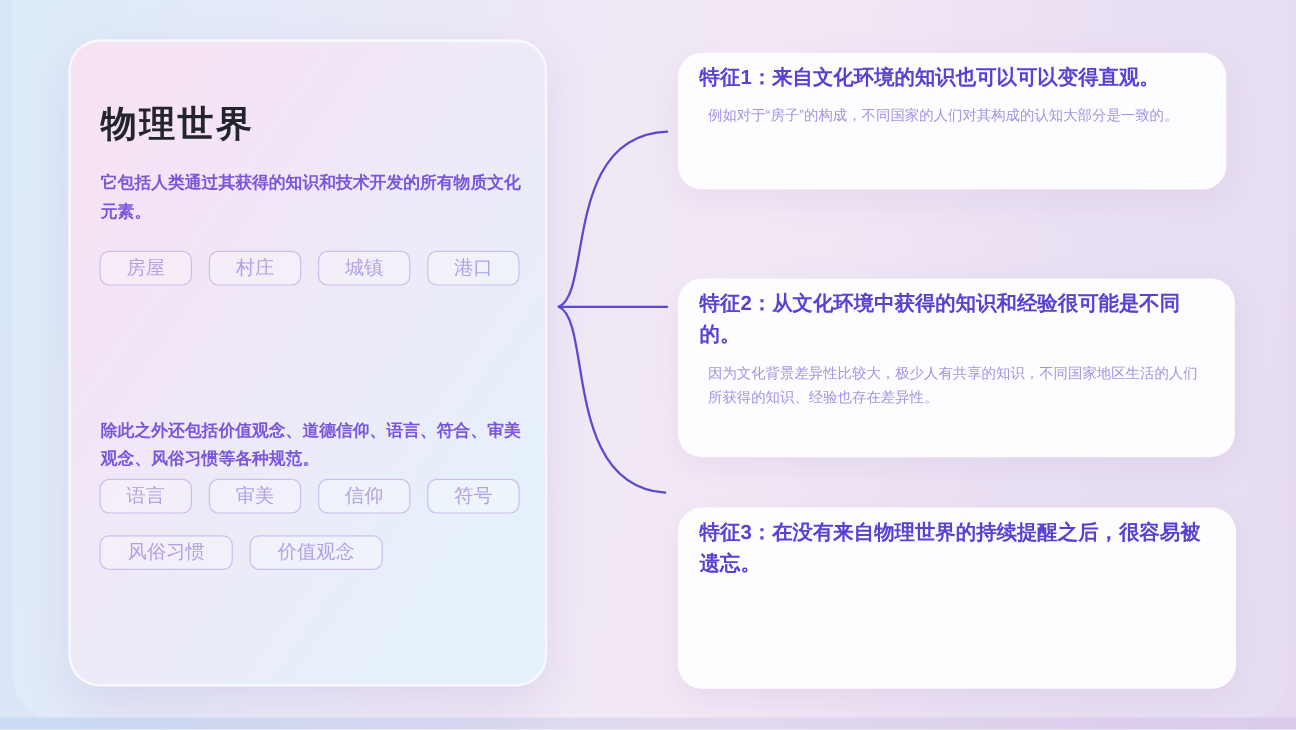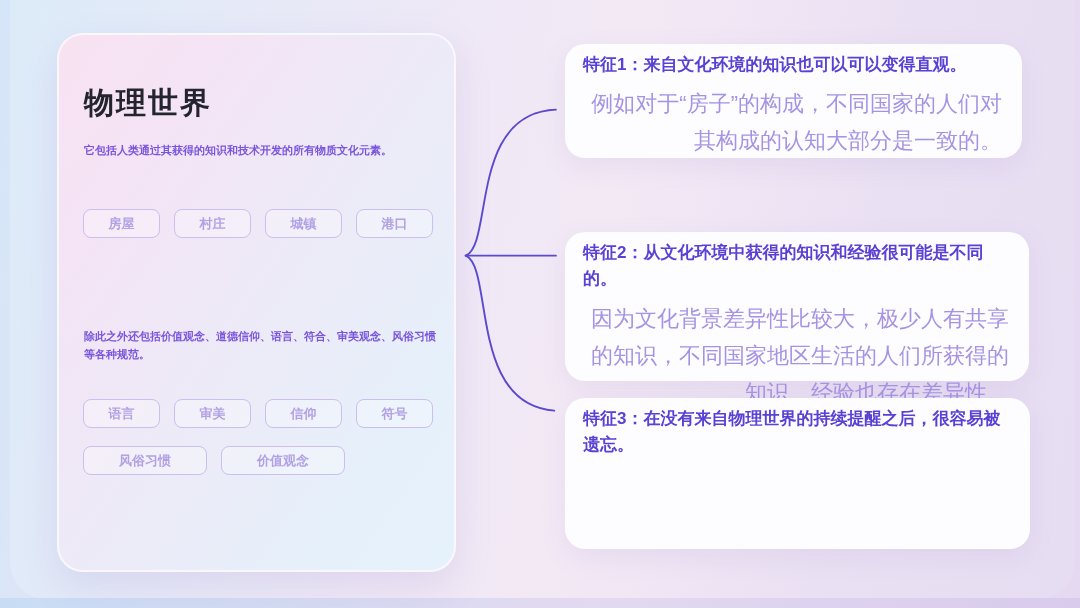--- a/index.html
+++ b/index.html
@@ -26,58 +26,58 @@
     background:linear-gradient(125deg,#f8e2f2 0%, #f4e4f5 22%, #ecebf8 55%, #e6f0fa 80%, #e5f1fb 100%);
     border:2px solid rgba(255,255,255,0.65);
     box-shadow:0 14px 36px rgba(140,120,200,0.16);
   }
   .main-card h1 {
     position:absolute; left:25px; top:48px;
     font-size:30px; font-weight:800; letter-spacing:2px; color:#24242f;
   }
   .main-card .desc {
     position:absolute; left:25px; width:356px;
-    font-size:11px; font-weight:700; line-height:1.68; color:#7a55dd;
+    font-size:14px; font-weight:700; line-height:1.68; color:#7a55dd;
   }
   .desc-1 { top:106px; }
-  .desc-2 { top:292px; }
+  .desc-2 { top:312px; }
   .tag-row { position:absolute; left:24px; display:flex; gap:14px; }
   .row-1 { top:174px; }
   .row-2 { top:221px; }
   .row-3 { top:364px; }
   .row-4 { top:411px; }
   .tag {
     height:29px; display:flex; align-items:center; justify-content:center;
     border:1.5px solid #ccbeee; border-radius:8px;
     background:rgba(255,255,255,0.30);
-    font-size:13px; font-weight:700; color:#b2a1e5;
+    font-size:16px; font-weight:400; color:#b2a1e5;
   }
   .w-s { width:77px; }
-  .w-l { width:124px;text-align:center; }
+  .w-l { width:111px;text-align:center; }
 
   
   .connector { position:absolute; left:440px; top:90px; overflow:visible; }
   .connector path { fill:none; stroke:#5b49cf; stroke-width:2.3; stroke-linecap:round; }
 
   
   .feature {
     position:absolute; background:#fdfdff; border-radius:20px;
     padding:8px 20px 14px 18px;
     box-shadow:0 8px 26px rgba(130,110,190,0.10);
   }
   .feature h3 {
     font-size:17px; font-weight:700; line-height:1.55; color:#5a40d3;
   }
   .feature p {
     margin:8px 0 0 7px;
-    font-size:22px; font-weight:500; line-height:1.68; color:#a693e3;text-align:right;
+    font-size:12px; font-weight:500; line-height:1.68; color:#a693e3;
   }
   .feature-1 { left:565px; top:44px;  width:457px; height:114px; }
   .feature-2 { left:565px; top:232px; width:464px; height:149px; }
-  .feature-3 { left:565px; top:398px; width:465px; height:151px; }
+  .feature-3 { left:565px; top:423px; width:465px; height:151px; }
 </style>
 </head>
 <body>
 
 <div class="stage"></div>
 <div class="bottom-edge"></div>
 
 <section class="main-card">
   <h1>物理世界</h1>
 

